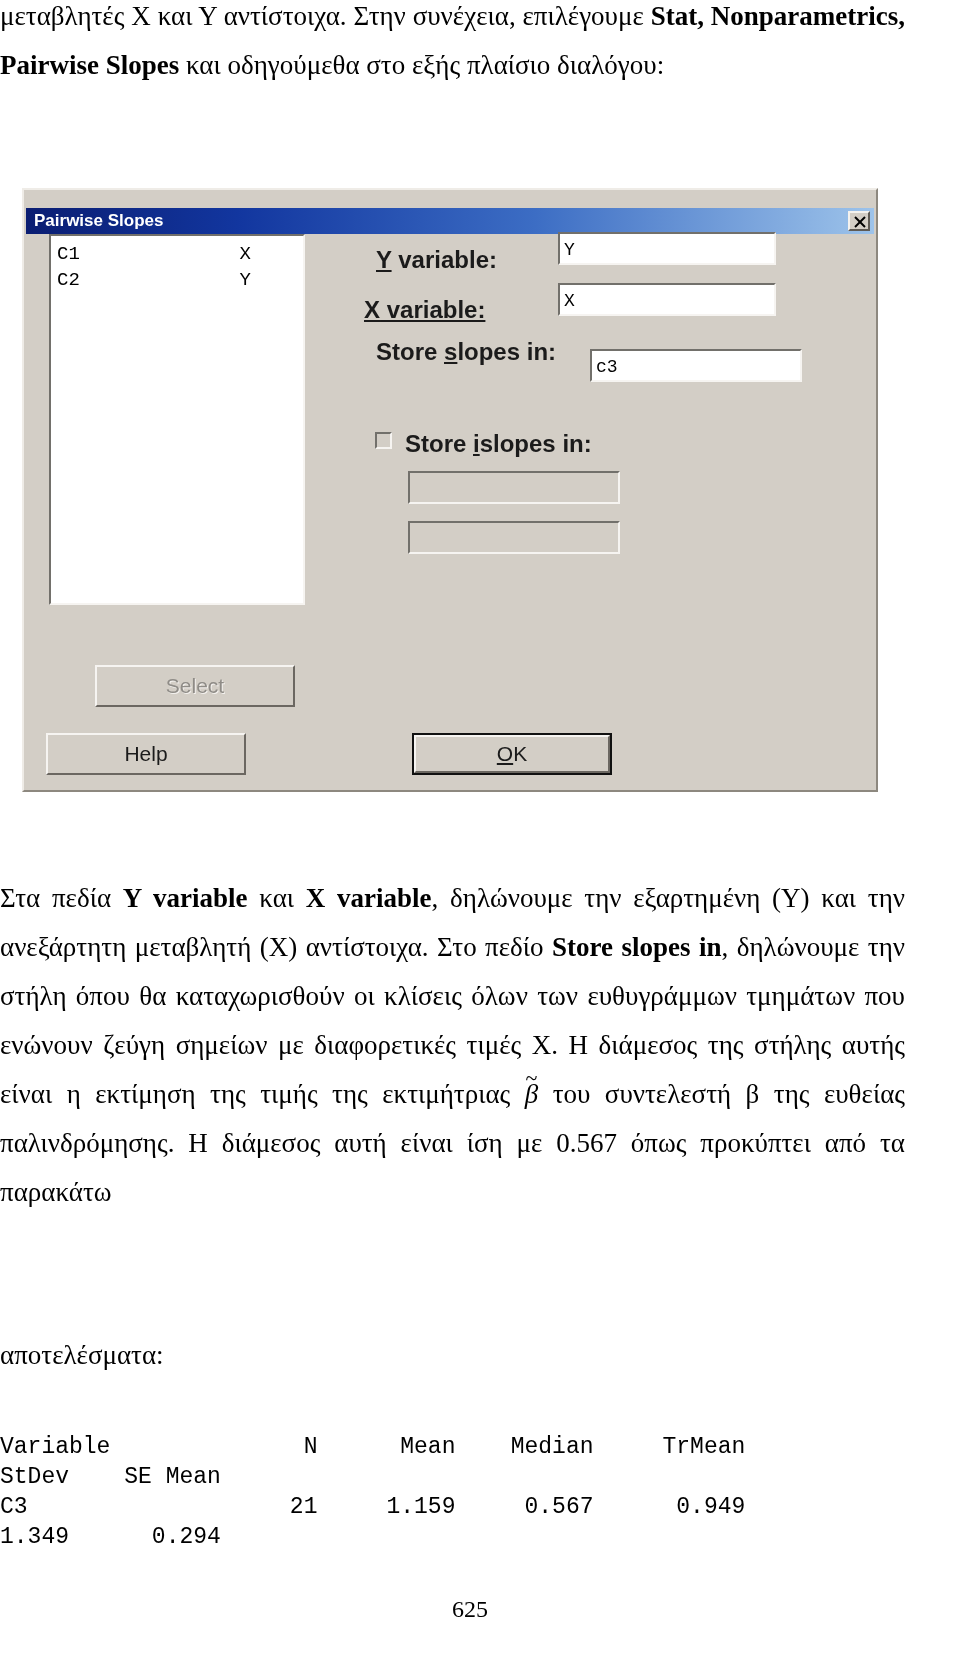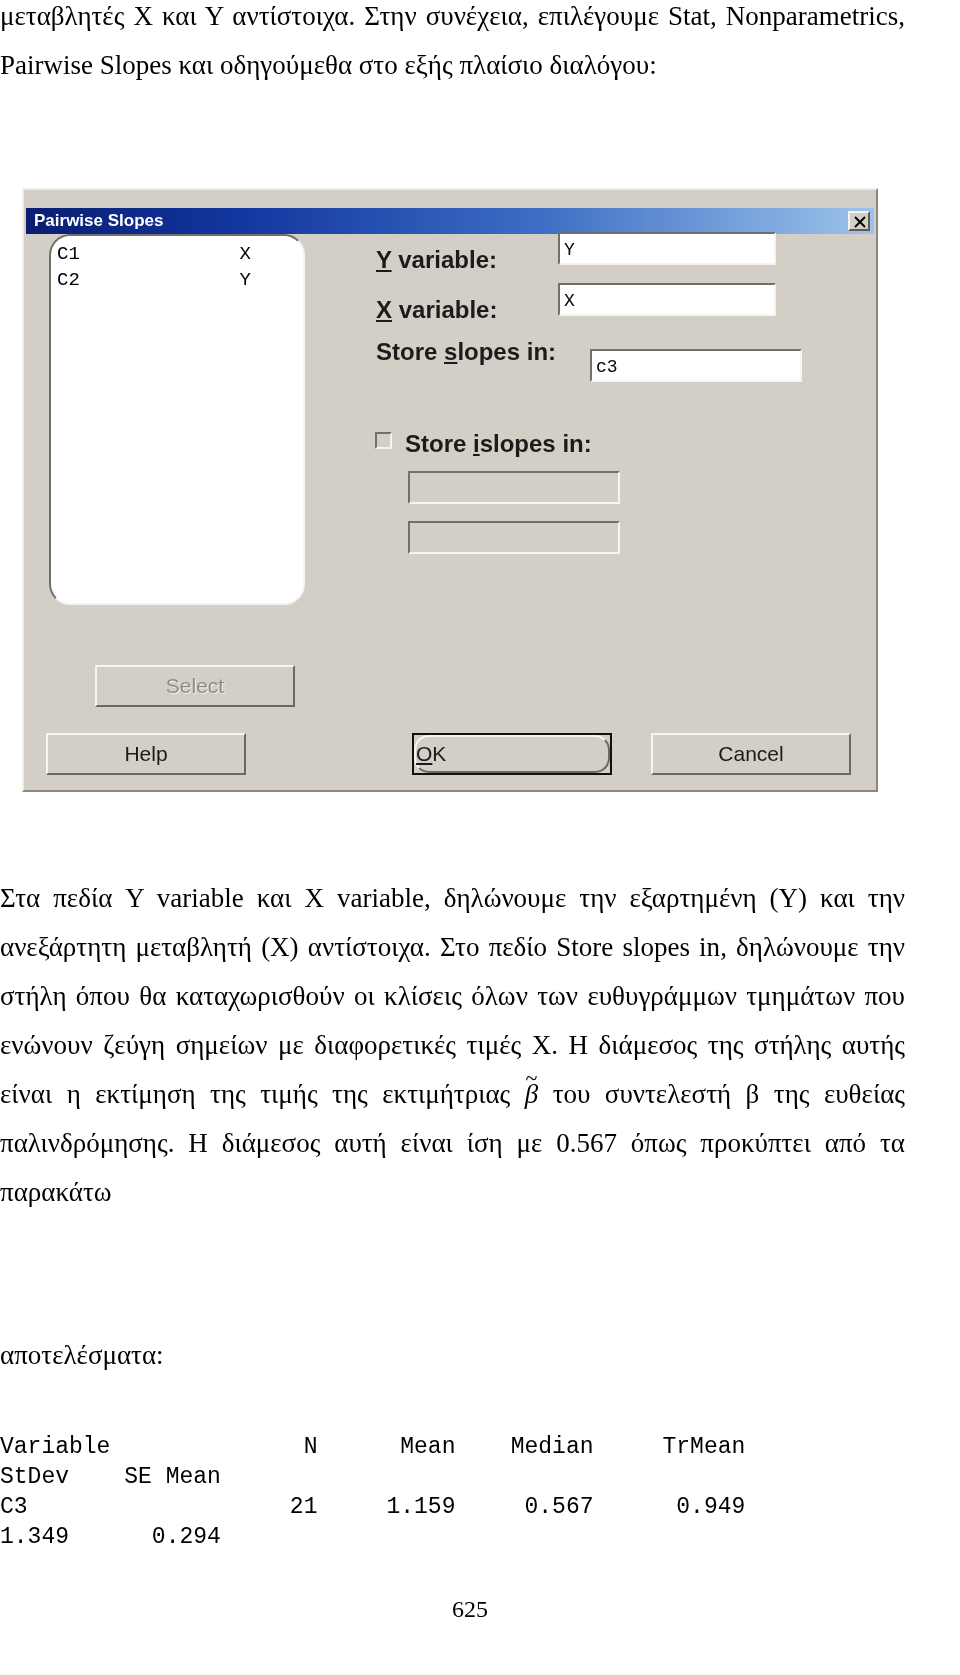--- a/index.html
+++ b/index.html
@@ -27,21 +27,21 @@
   .prose {
     position: absolute;
     left: 0px;
     width: 905px;
     font-family: "Liberation Serif", "DejaVu Serif", serif;
     font-size: 27px;
     line-height: 49px;
     text-align: justify;
     color: #000;
   }
-  .prose b { font-weight: normal; }
+  .prose b { font-weight: bold; }
 
   #para-top { top: -8px; }
   #para-mid { top: 874px; }
   #para-end { top: 1331px; }
 
   .prose .lastline { text-align: left; }
 
   
   .dialog {
     position: absolute;
@@ -103,21 +103,20 @@
     border-top: 2px solid #72706b;
     border-left: 2px solid #72706b;
     border-right: 2px solid #f6f4f1;
     border-bottom: 2px solid #f6f4f1;
     box-sizing: border-box;
     padding: 5px 0 0 6px;
     font-family: "Liberation Mono", "DejaVu Sans Mono", monospace;
     font-size: 19px;
     line-height: 26px;
     overflow: hidden;
-    border-radius: 21px;
   }
   .varlist .vrow { white-space: pre; color: #000; }
 
   
   .fld-label {
     position: absolute;
     font-family: "Liberation Sans", "DejaVu Sans", sans-serif;
     font-size: 24px;
     font-weight: bold;
     color: #1b1b1b;
@@ -182,22 +181,21 @@
   .btn.default .inner {
     width: 100%;
     height: 100%;
     box-sizing: border-box;
     border-top: 2px solid #f6f4f1;
     border-left: 2px solid #f6f4f1;
     border-right: 2px solid #6b6761;
     border-bottom: 2px solid #6b6761;
     display: flex;
     align-items: center;
-    justify-content: flex-start;
-    border-radius: 15px;
+    justify-content: center;
   }
   .btn u { text-decoration: underline; }
 
   
   .output {
     position: absolute;
     left: 0px;
     top: 1432px;
     width: 940px;
     font-family: "Liberation Mono", "DejaVu Sans Mono", monospace;
@@ -257,21 +255,21 @@
     </div>
 
     <div class="varlist">
       <div class="vrow"><span>C1</span>		<span>X</span></div>
       <div class="vrow"><span>C2</span>		<span>Y</span></div>
     </div>
 
     <div class="fld-label" style="left:352px; top:56px;"><u>Y</u><span> variable:</span></div>
     <div class="textbox" style="left:534px; top:42px; width:218px; height:33px;"><span>Y</span></div>
 
-    <div class="fld-label" style="left:352px; top:106px;"><u>X</u><span> variable:</span></div>
+    <div class="fld-label" style="left:340px; top:106px;text-decoration:underline;"><u>X</u><span> variable:</span></div>
     <div class="textbox" style="left:534px; top:93px; width:218px; height:33px;"><span>X</span></div>
 
     <div class="fld-label" style="left:352px; top:148px;"><span>Store </span><u>s</u><span>lopes in:</span></div>
     <div class="textbox" style="left:566px; top:159px; width:212px; height:33px;"><span>c3</span></div>
 
     <div class="checkbox" style="left:351px; top:242px;"></div>
     <div class="fld-label" style="left:381px; top:240px;"><span>Store </span><u>i</u><span>slopes in:</span></div>
 
     <div class="textbox disabled" style="left:384px; top:281px; width:212px; height:33px;"><span></span></div>
     <div class="textbox disabled" style="left:384px; top:331px; width:212px; height:33px;"><span></span></div>
@@ -283,23 +281,20 @@
     <div class="btn" style="left:22px; top:543px; width:200px; height:42px;">
       <span>Help</span>
     </div>
 
     <div class="btn default" style="left:388px; top:543px; width:200px; height:42px;">
       <span class="inner">
           <span><u>O</u><span>K</span></span>
         </span>
     </div>
 
-    <div class="btn" style="left:627px; top:543px; width:200px; height:42px;">
-      <span>Cancel</span>
-    </div>
 
   </div>
 
   <div class="prose" id="para-mid"><span>Στα πεδία </span><b>Y variable</b><span> και </span><b>X variable</b><span>, δηλώνουμε την εξαρτημένη (Υ) και την ανεξάρτητη μεταβλητή (Χ) αντίστοιχα. Στο πεδίο </span><b>Store slopes in</b><span>, δηλώνουμε την στήλη όπου θα καταχωρισθούν οι κλίσεις όλων των ευθυγράμμων τμημάτων που ενώνουν ζεύγη σημείων με διαφορετικές τιμές Χ. Η διάμεσος της στήλης αυτής είναι η εκτίμηση της τιμής της εκτιμήτριας </span><span class="beta-tilde"><span class="tld">~</span><span>β</span></span><span> του συντελεστή β της ευθείας παλινδρόμησης. Η διάμεσος αυτή είναι ίση με 0.567 όπως προκύπτει από τα παρακάτω</span></div>
 
   <div class="prose" id="para-end">
     <span class="lastline">αποτελέσματα:</span>
   </div>
 
   <div class="output"><span>Variable              N      Mean    Median     TrMean</span>

